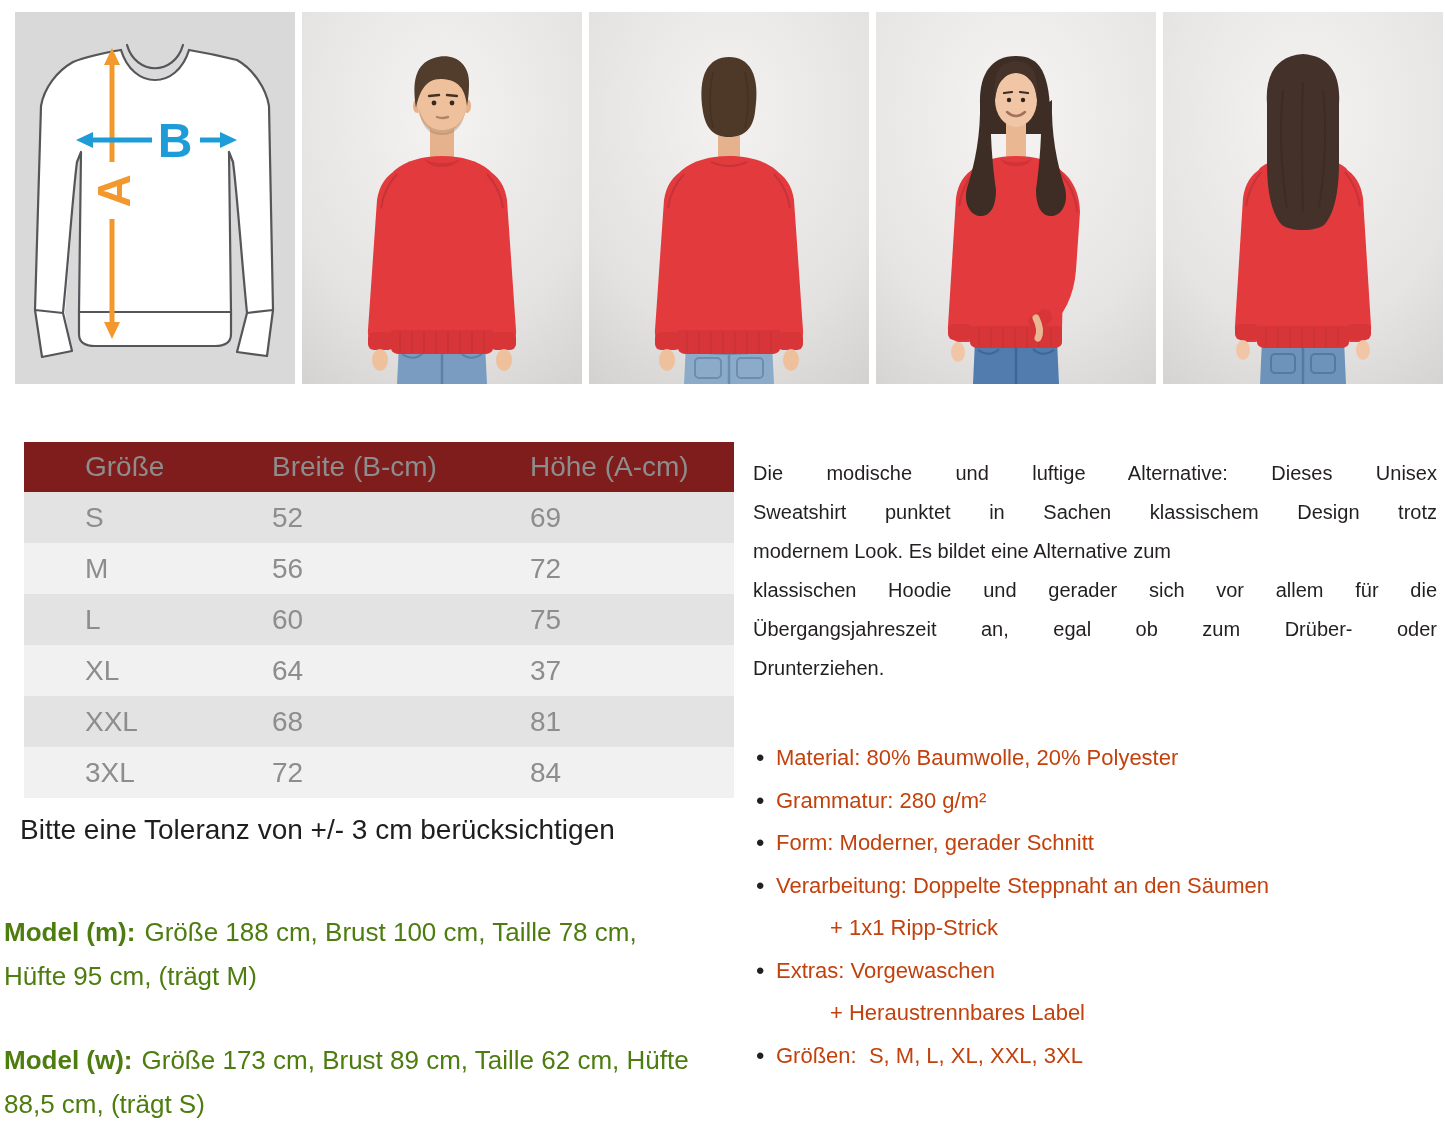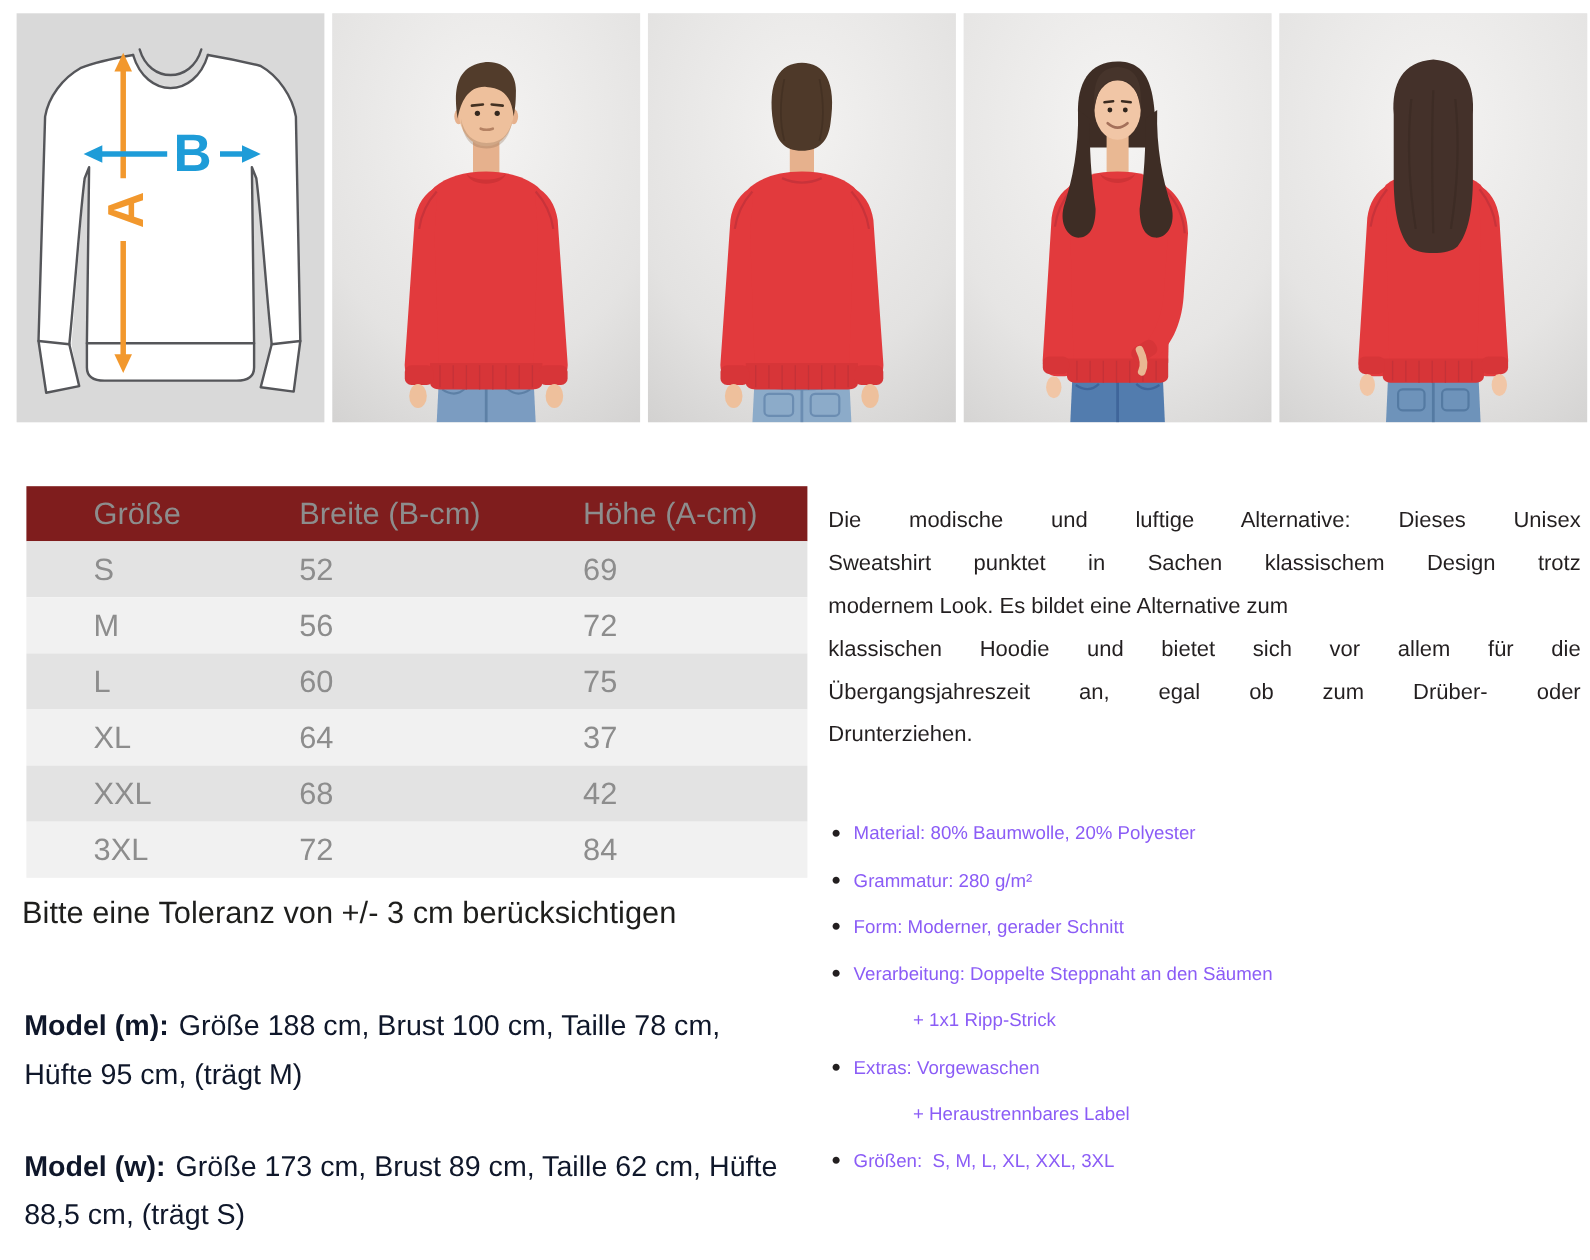--- a/index.html
+++ b/index.html
@@ -15,34 +15,34 @@
   .size-table{position:absolute;left:24px;top:442px;width:710px;
               font-size:28px;color:#8d8d8d;}
   .trow{display:grid;grid-template-columns:248px 258px 1fr;align-items:center;height:51px;}
   .trow.head{height:50px;background:#7f1d1d;}
   .trow.odd{background:#e3e3e3;}
   .trow.even{background:#f1f1f1;}
   .trow .c1{padding-left:61px;}
 
   
   .tolerance{position:absolute;left:20px;top:814px;font-size:28px;color:#1e1e1c;}
-  .model-block{position:absolute;left:22px;width:700px;font-size:26px;
-               line-height:44px;color:#0f172a;}
+  .model-block{position:absolute;left:4px;width:700px;font-size:26px;
+               line-height:44px;color:#4d7c0f;}
   .model-m{top:910px;}
   .model-w{top:1038px;}
   .model-label{font-weight:bold;margin-right:9px;}
 
   
   .description{position:absolute;left:753px;top:454px;width:684px;
                font-size:20px;line-height:39px;color:#231f20;}
   .desc-line{text-align:justify;text-align-last:justify;}
   .desc-line.flush{text-align:right;text-align-last:left;}
 
   .features{position:absolute;left:755px;top:737px;width:690px;
-            font-size:17px;color:#8b5cf6;list-style:none;margin:0;padding:0;}
+            font-size:22px;color:#c2410c;list-style:none;margin:0;padding:0;}
   .feat{position:relative;line-height:42.5px;padding-left:21px;white-space:pre-wrap;}
   .feat.bulleted::before{content:"\2022";position:absolute;left:1px;top:0;
             font-size:24px;color:#231f20;}
   .feat.indent{padding-left:75px;}
 </style>
 </head>
 <body>
 
 <div class="page">
 
@@ -248,21 +248,21 @@
       <div class="c3">75</div>
     </div>
     <div class="trow even">
       <div class="c1">XL</div>
       <div class="c2">64</div>
       <div class="c3">37</div>
     </div>
     <div class="trow odd">
       <div class="c1">XXL</div>
       <div class="c2">68</div>
-      <div class="c3">42</div>
+      <div class="c3">81</div>
     </div>
     <div class="trow even">
       <div class="c1">3XL</div>
       <div class="c2">72</div>
       <div class="c3">84</div>
     </div>
   </div>
 
   <div class="tolerance">Bitte eine Toleranz von +/- 3 cm berücksichtigen</div>
 
@@ -271,21 +271,21 @@
   </div>
 
   <div class="model-block model-w">
     <span class="model-label">Model (w):</span><span>Größe 173 cm, Brust 89 cm, Taille 62 cm, Hüfte 88,5 cm, (trägt S)</span>
   </div>
 
   <div class="description">
     <div class="desc-line">Die modische und luftige Alternative: Dieses Unisex</div>
     <div class="desc-line">Sweatshirt punktet in Sachen klassischem Design trotz</div>
     <div class="desc-line flush">modernem Look. Es bildet eine Alternative zum</div>
-    <div class="desc-line">klassischen Hoodie und bietet sich vor allem für die</div>
+    <div class="desc-line">klassischen Hoodie und gerader sich vor allem für die</div>
     <div class="desc-line">Übergangsjahreszeit an, egal ob zum Drüber- oder</div>
     <div class="desc-line flush">Drunterziehen.</div>
   </div>
 
   <ul class="features">
     <li class="feat bulleted">Material: 80% Baumwolle, 20% Polyester</li>
     <li class="feat bulleted">Grammatur: 280 g/m²</li>
     <li class="feat bulleted">Form: Moderner, gerader Schnitt</li>
     <li class="feat bulleted">Verarbeitung: Doppelte Steppnaht an den Säumen</li>
     <li class="feat indent">+ 1x1 Ripp-Strick</li>

